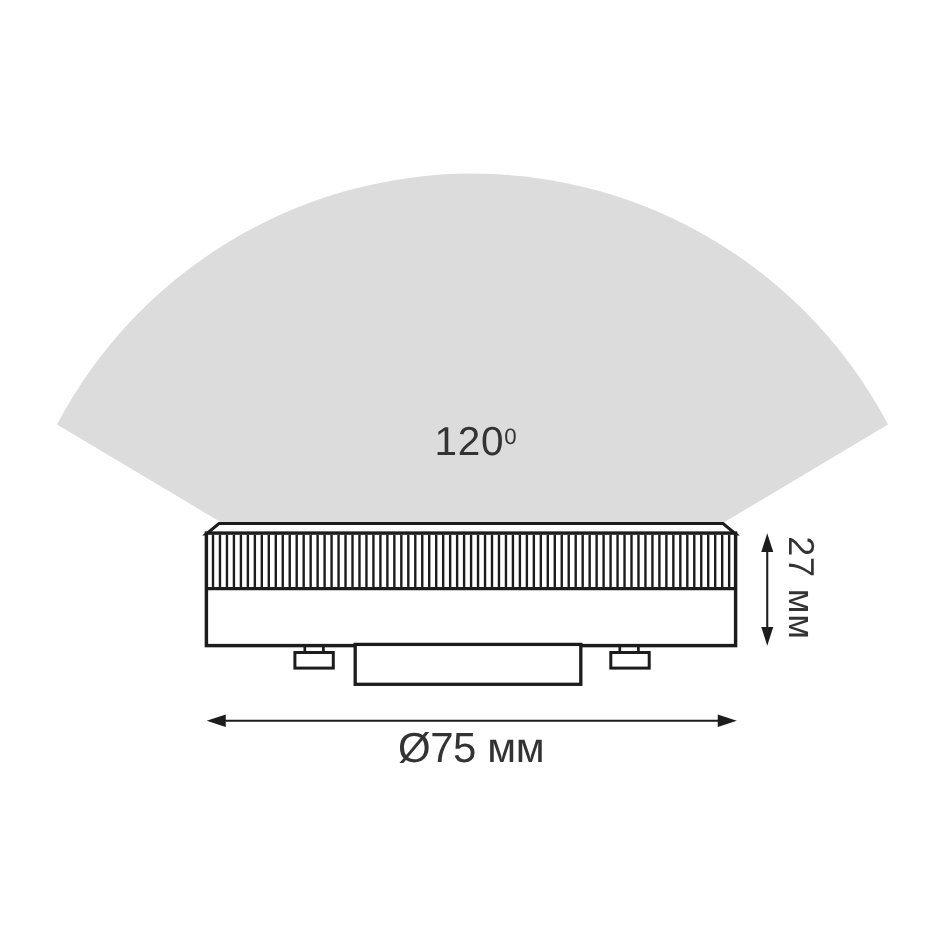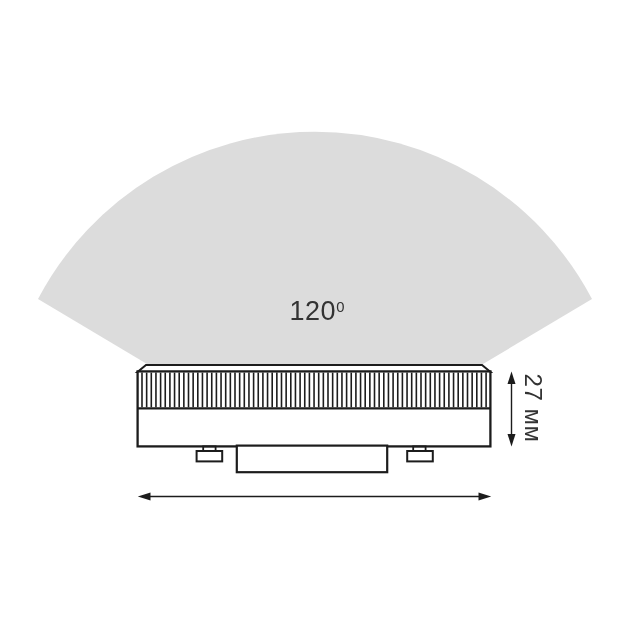--- a/index.html
+++ b/index.html
@@ -1,21 +1,20 @@
 <!DOCTYPE html>
 <html style="--background: #ffffff; --beam-fan: #dcdcdc; --outline: #1c1c1c; --text: #333333;"><head>
 <meta charset="utf-8">
 <style>
   html,body{margin:0;padding:0;background:#fff;}
   .canvas{
     position:relative;width:630px;height:536px;overflow:hidden;
     background:var(--background,#ffffff);
     color:var(--text,#333333);
     font-family:"Liberation Sans","DejaVu Sans",sans-serif;
-    margin-top:16px;
   }
   .diagram-svg{position:absolute;left:0;top:0;}
   .fan{fill:var(--beam-fan,#dcdcdc);stroke:none;}
   .part{stroke:var(--outline,#1c1c1c);fill:#ffffff;stroke-linejoin:miter;}
   .part-open{stroke:var(--outline,#1c1c1c);fill:none;}
   .line{stroke:var(--outline,#1c1c1c);}
   .arrowhead{fill:var(--outline,#1c1c1c);stroke:none;}
   .label{position:absolute;white-space:nowrap;line-height:1;}
   .label-angle{
     left:317px;top:295px;transform:translate(-50%,-50%);
@@ -139,14 +138,15 @@
     <polygon class="arrowhead" points="137.8,480.5 150.5,476.4 150.5,484.6"></polygon>
     <polygon class="arrowhead" points="491.2,480.5 478.5,476.4 478.5,484.6"></polygon>
   </svg>
 
   <div class="label label-angle">
     <span>120</span><span class="sup">0</span>
   </div>
 
   <div class="label label-height">27 мм</div>
 
+  <div class="label label-width">Ø75 мм</div>
 
 </div>
 
 </body></html>

